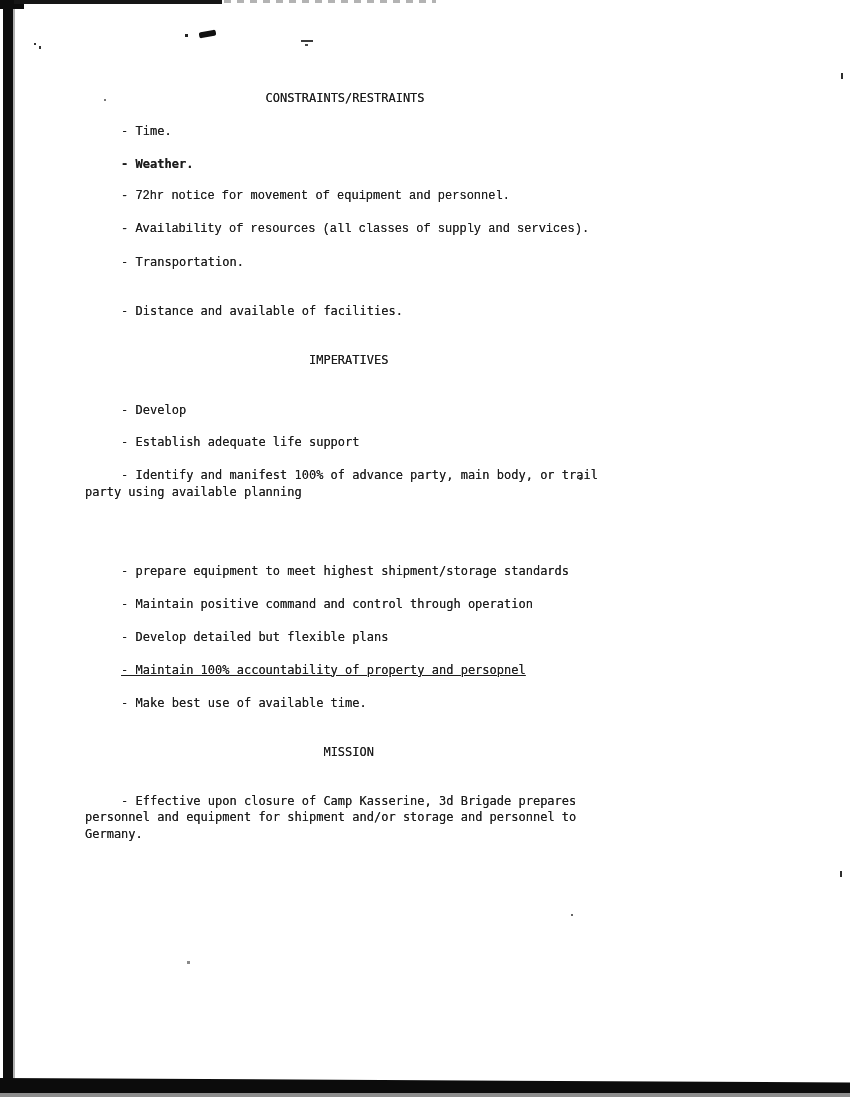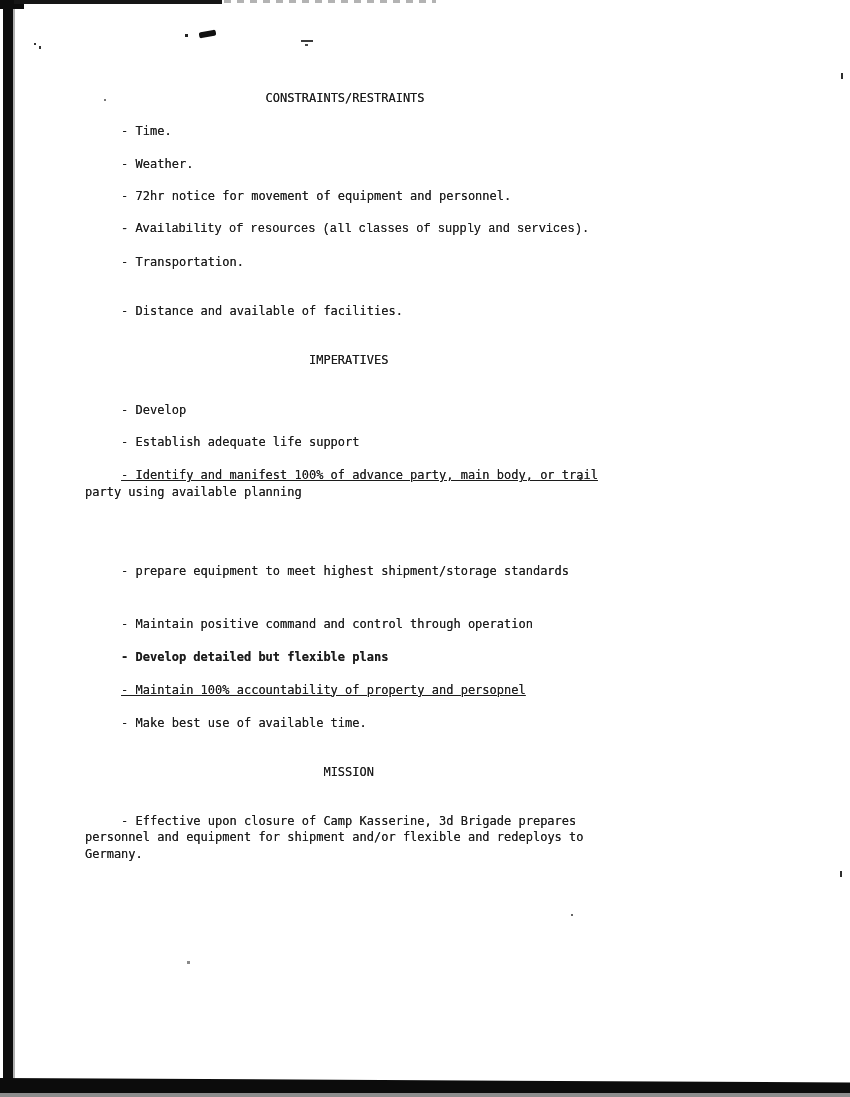--- a/index.html
+++ b/index.html
@@ -52,58 +52,58 @@
 </head>
 <body>
 
 <div class="page" style="--paper: #ffffff; --ink: #1c1c1c;">
 
   <div class="doc">
       <div class="line heading" style="padding-left: 25ch;">CONSTRAINTS/RESTRAINTS</div>
       <div class="line blank"></div>
       <div class="line bullet" style="padding-left: 5ch;">- Time.</div>
       <div class="line blank"></div>
-      <div class="line bullet" style="padding-left: 5ch;">- Weather.</div>
+      <div class="line bullet" style="padding-left: 5ch; font-weight: bold;">- Weather.</div>
       <div class="line blank"></div>
-      <div class="line bullet" style="padding-left: 5ch;">- 72hr notice for movement of equipment and personnel.</div>
+      <div class="line bullet" style="padding-left: 5ch; font-family: Liberation Mono, monospace;">- 72hr notice for movement of equipment and personnel.</div>
       <div class="line blank"></div>
       <div class="line bullet" style="padding-left: 5ch; font-family: Liberation Mono, monospace;">- Availability of resources (all classes of supply and services).</div>
       <div class="line blank"></div>
       <div class="line bullet" style="padding-left: 5ch;">- Transportation.</div>
       <div class="line blank"></div>
       <div class="line blank"></div>
       <div class="line bullet" style="padding-left: 5ch;">- Distance and available of facilities.</div>
       <div class="line blank"></div>
       <div class="line blank"></div>
       <div class="line heading" style="padding-left: 31ch;">IMPERATIVES</div>
       <div class="line blank"></div>
       <div class="line blank"></div>
       <div class="line bullet" style="padding-left: 5ch;">- Develop</div>
       <div class="line blank"></div>
       <div class="line bullet" style="padding-left: 5ch;">- Establish adequate life support</div>
       <div class="line blank"></div>
-      <div class="line bullet" style="padding-left: 5ch; text-decoration: underline;">- Identify and manifest 100% of advance party, main body, or trail</div>
+      <div class="line bullet" style="padding-left: 5ch;">- Identify and manifest 100% of advance party, main body, or trail</div>
       <div class="line continuation">party using available planning</div>
       <div class="line blank"></div>
       <div class="line bullet" style="padding-left: 5ch; margin-top: 47px;">- prepare equipment to meet highest shipment/storage standards</div>
       <div class="line blank"></div>
-      <div class="line bullet" style="padding-left: 5ch; margin-top: 20px;">- Maintain positive command and control through operation</div>
+      <div class="line bullet" style="padding-left: 5ch;">- Maintain positive command and control through operation</div>
       <div class="line blank"></div>
-      <div class="line bullet" style="padding-left: 5ch; font-weight: bold;">- Develop detailed but flexible plans</div>
+      <div class="line bullet" style="padding-left: 5ch;">- Develop detailed but flexible plans</div>
       <div class="line blank"></div>
       <div class="line bullet" style="padding-left: 5ch; text-decoration: underline;">- Maintain 100% accountability of property and persopnel</div>
       <div class="line blank"></div>
       <div class="line bullet" style="padding-left: 5ch;">- Make best use of available time.</div>
       <div class="line blank"></div>
       <div class="line blank"></div>
       <div class="line heading" style="padding-left: 33ch;">MISSION</div>
       <div class="line blank"></div>
       <div class="line blank"></div>
       <div class="line paragraph" style="padding-left: 5ch;">- Effective upon closure of Camp Kasserine, 3d Brigade prepares</div>
-      <div class="line paragraph">personnel and equipment for shipment and/or flexible and redeploys to</div>
+      <div class="line paragraph">personnel and equipment for shipment and/or storage and personnel to</div>
       <div class="line paragraph">Germany.</div>
     </div>
 
   <div class="artifact left-bar"></div>
   <div class="artifact left-bar-edge"></div>
   <div class="artifact corner-block"></div>
   <div class="artifact top-line-dark"></div>
   <div class="artifact top-line-faint"></div>
   <div class="artifact pen-mark"></div>
   <div class="artifact pen-dot"></div>

